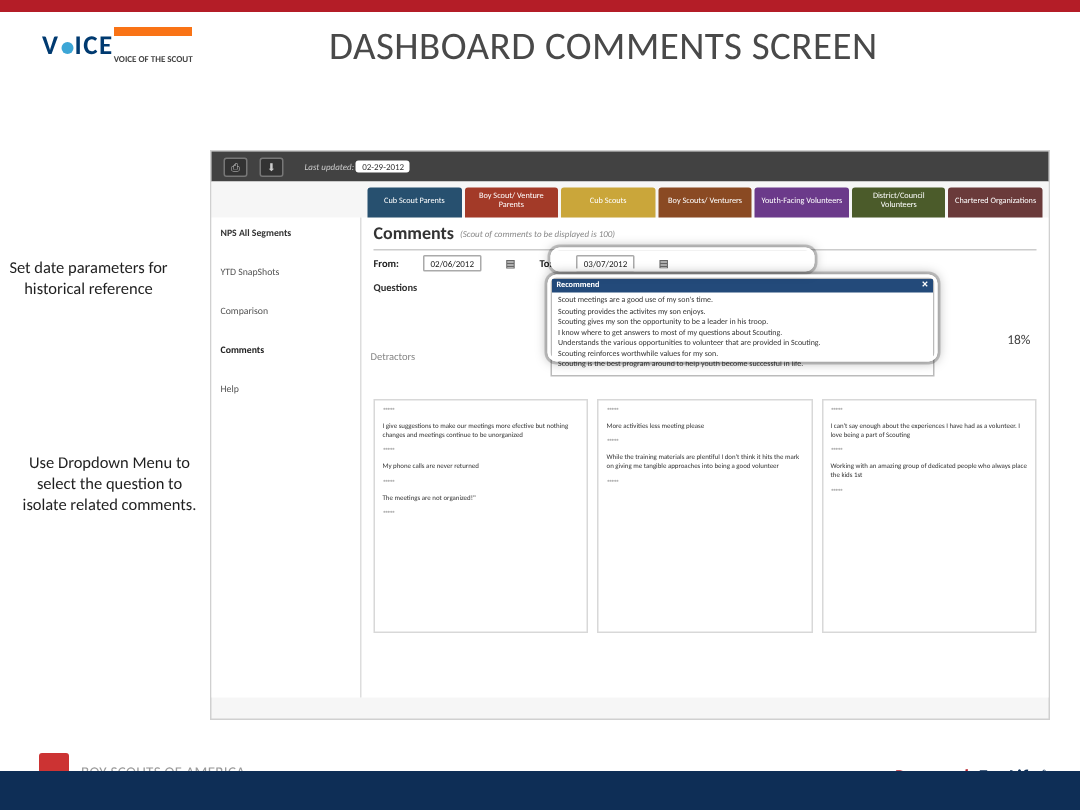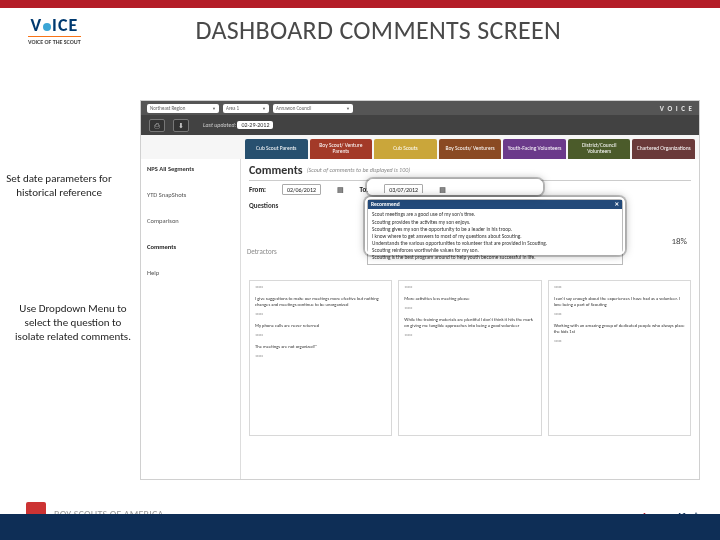--- a/index.html
+++ b/index.html
@@ -1,22 +1,22 @@
 <!DOCTYPE html>
 <html><head>
 <meta charset="utf-8">
 <style>
   *{box-sizing:border-box;margin:0;padding:0}
   body{width:720px;height:540px;font-family:Calibri,Arial,sans-serif;background:#fff;position:relative;overflow:hidden}
   .topbar{height:8px;background:#b41d27}
   .header{display:flex;align-items:center;padding:6px 0 2px 28px;gap:16px}
-  .logo-voice{display:flex;flex-direction:column;align-items:center;font-size:9px;color:#003a70;font-weight:bold}
+  .logo-voice{display:flex;align-items:center;font-size:9px;color:#003a70;font-weight:bold}
   .logo-voice .big{font-size:18px;letter-spacing:1px}
   .logo-voice .mic{display:inline-block;width:8px;height:8px;background:#3ca6d6;border-radius:50%;margin:0 1px}
-  .logo-voice .small{font-size:6px;color:#444;border-top:1px solid #f97316;padding-top:1px}
+  .logo-voice .small{font-size:6px;color:#444;border-top:6px solid #f97316;padding-top:11px}
   .title{flex:1;font-size:26px;font-weight:500;color:#494949;letter-spacing:0.3px;text-align:center;padding-right:60px}
   .callout{position:absolute;font-size:11px;color:#1f1f1f;text-align:center;line-height:1.25;width:108px}
   .callout.a{left:5px;top:172px}
   .callout.b{left:12px;top:302px;width:122px}
   .shot{position:absolute;left:140px;top:100px;width:560px;height:380px;background:#f6f6f6;border:1px solid #d0d0d0}
   .sh-top{height:14px;background:#555;display:flex;align-items:center;gap:4px;padding:0 6px}
   .sh-top .dd{background:#fff;height:9px;width:72px;border-radius:2px;font-size:5px;color:#666;display:flex;align-items:center;justify-content:space-between;padding:0 3px}
   .sh-top .dd .car{font-size:4px}
   .sh-top .sp{flex:1}
   .sh-top .vlogo{color:#fff;font-size:7px;font-weight:bold;letter-spacing:1px;opacity:.85}
@@ -73,36 +73,20 @@
     </div>
     <div class="small">VOICE OF THE SCOUT</div>
   </div>
   <div class="title">DASHBOARD  COMMENTS SCREEN</div>
 </div>
 
 <div class="callout a">Set date parameters for historical reference</div>
 <div class="callout b">Use Dropdown Menu to select the question to isolate related comments.</div>
 
 <div class="shot">
-  <div class="sh-top">
-    <div class="dd">
-        <span>Northeast Region</span>
-        <span class="car">▼</span>
-      </div>
-    <div class="dd" style="width:46px">
-        <span>Area 1</span>
-        <span class="car">▼</span>
-      </div>
-    <div class="dd" style="width:80px">
-        <span>Annawon Council</span>
-        <span class="car">▼</span>
-      </div>
-    <div class="sp"></div>
-    <div class="vlogo">V O I C E</div>
-  </div>
   <div class="sh-row2">
     <div class="icnbox">⎙</div>
     <div class="icnbox">⬇</div>
     <div class="lu"><span>Last updated:</span> <span class="chip">02-29-2012</span></div>
   </div>
   <div class="tabs" id="tabs">
       <div class="tab t1">Cub Scout Parents</div>
       <div class="tab t2">Boy Scout/ Venture Parents</div>
       <div class="tab t3">Cub Scouts</div>
       <div class="tab t4">Boy Scouts/ Venturers</div>

